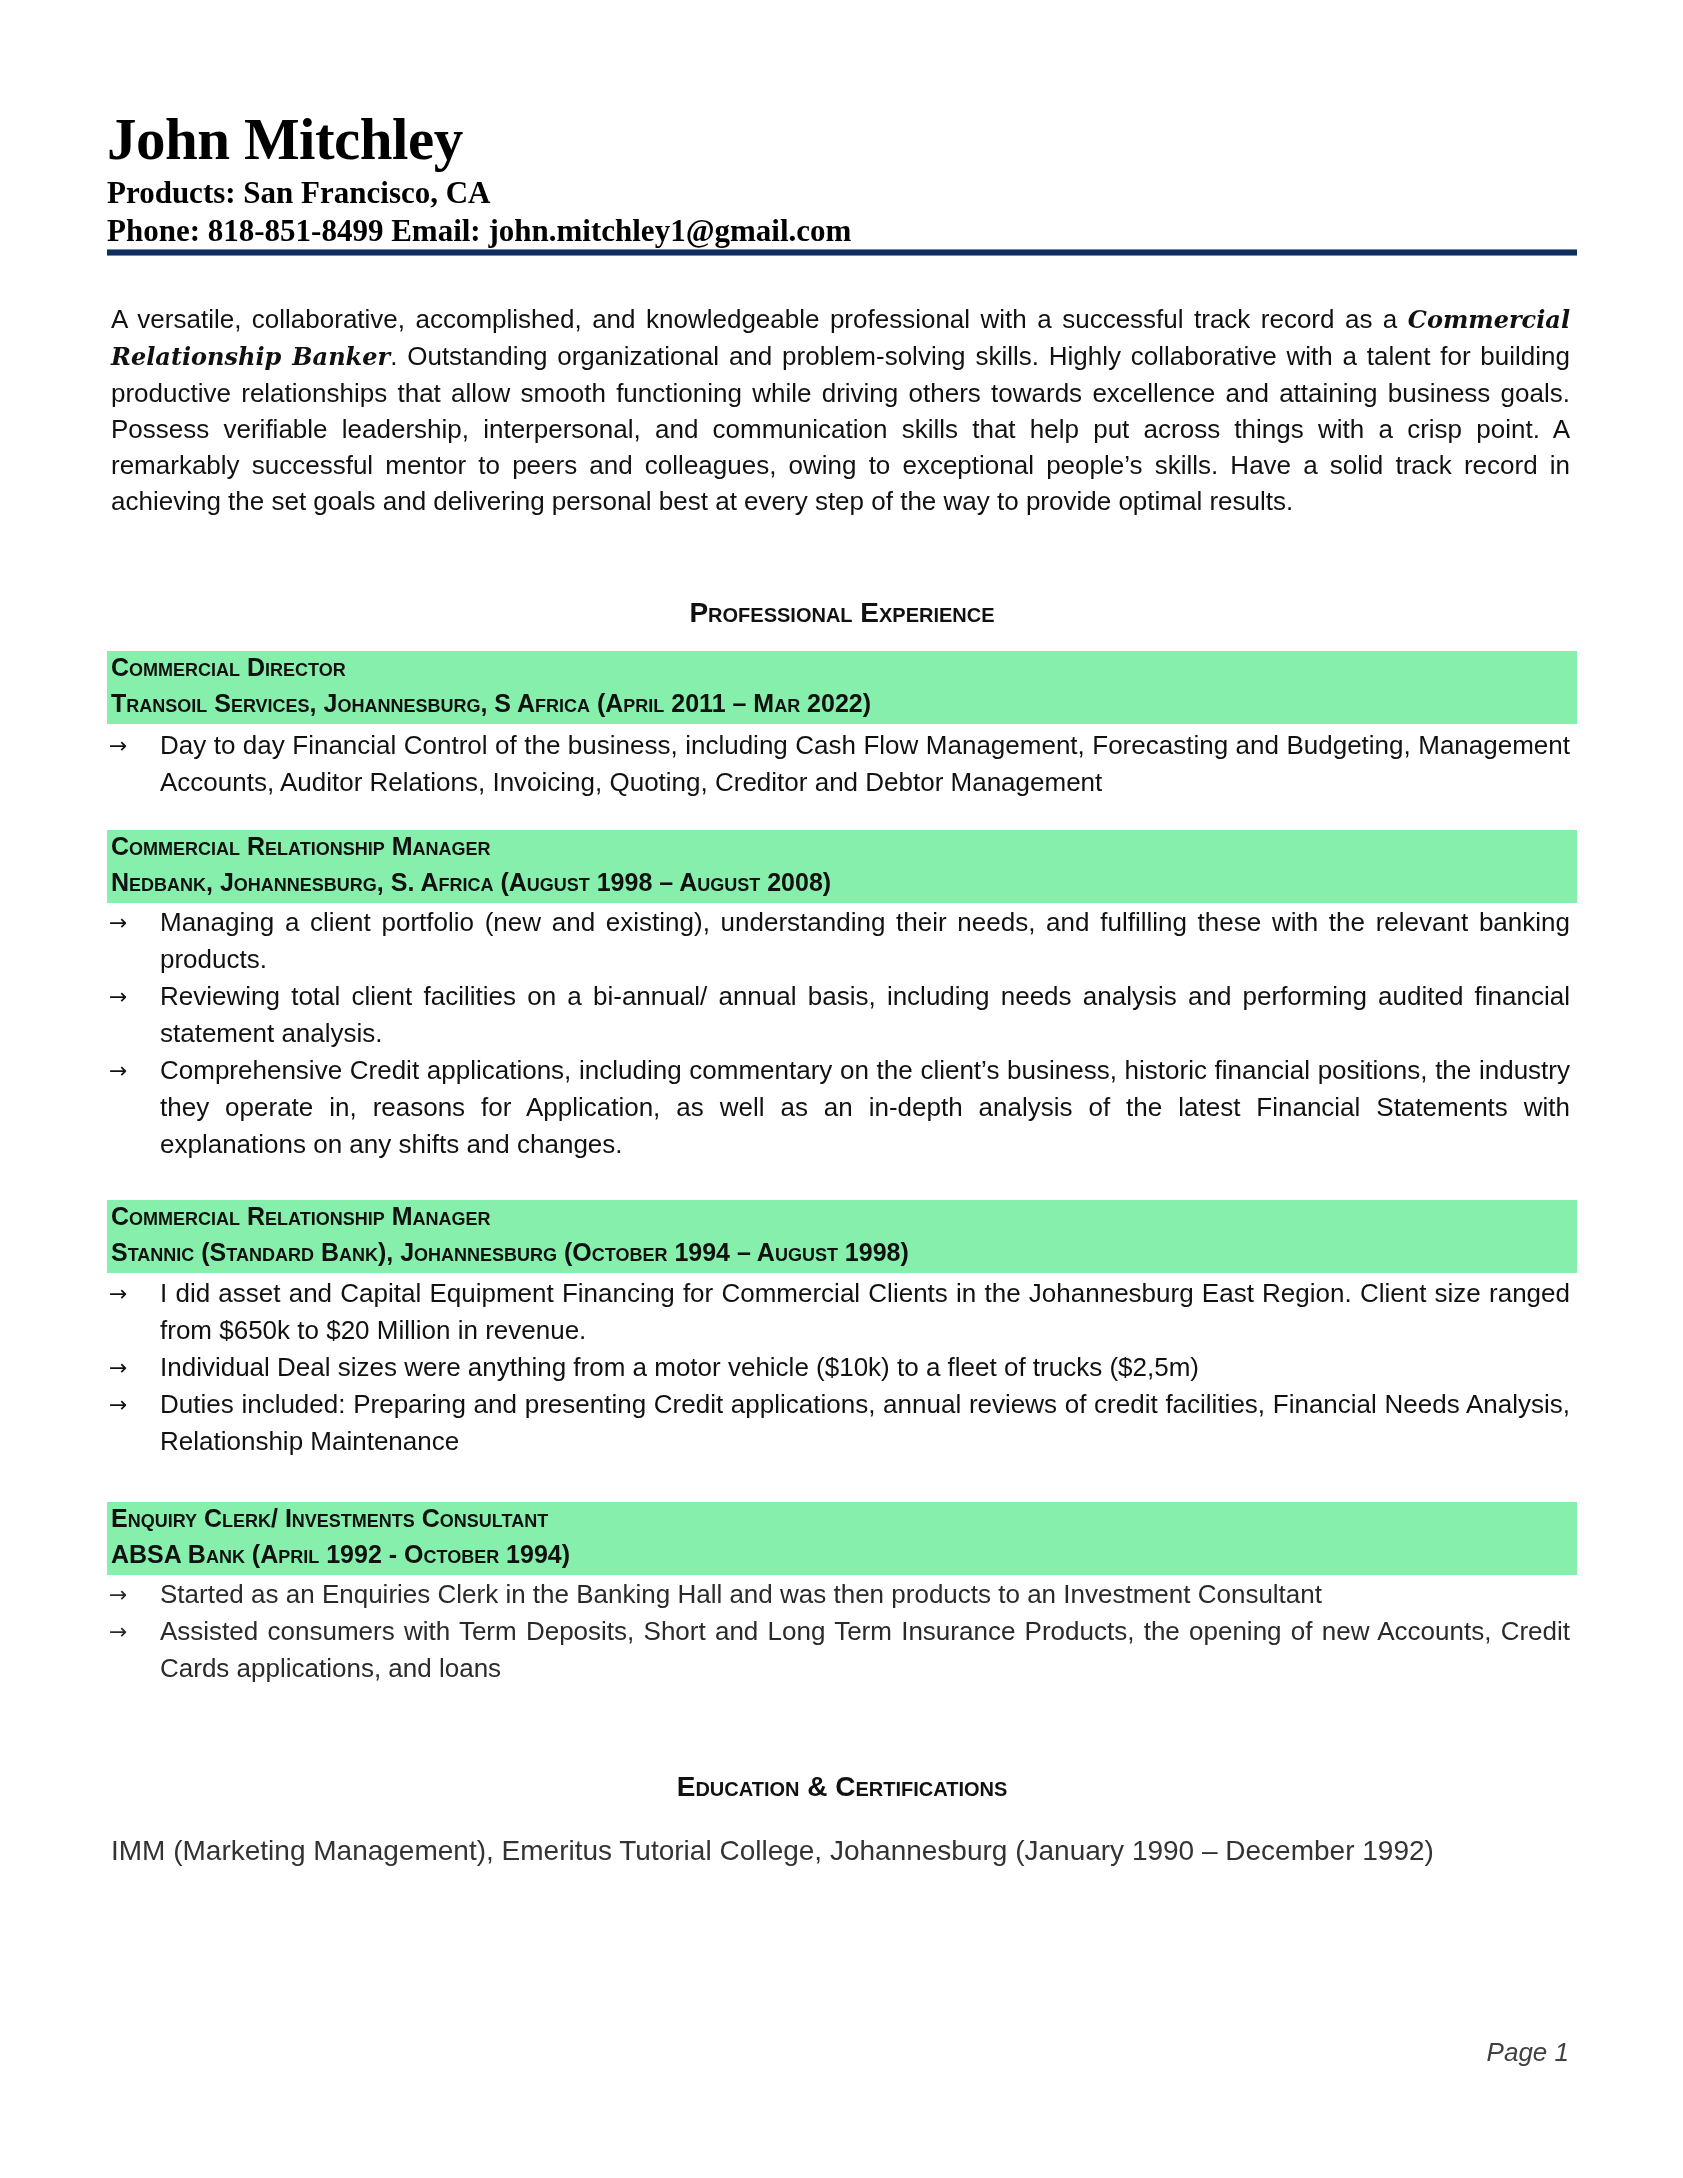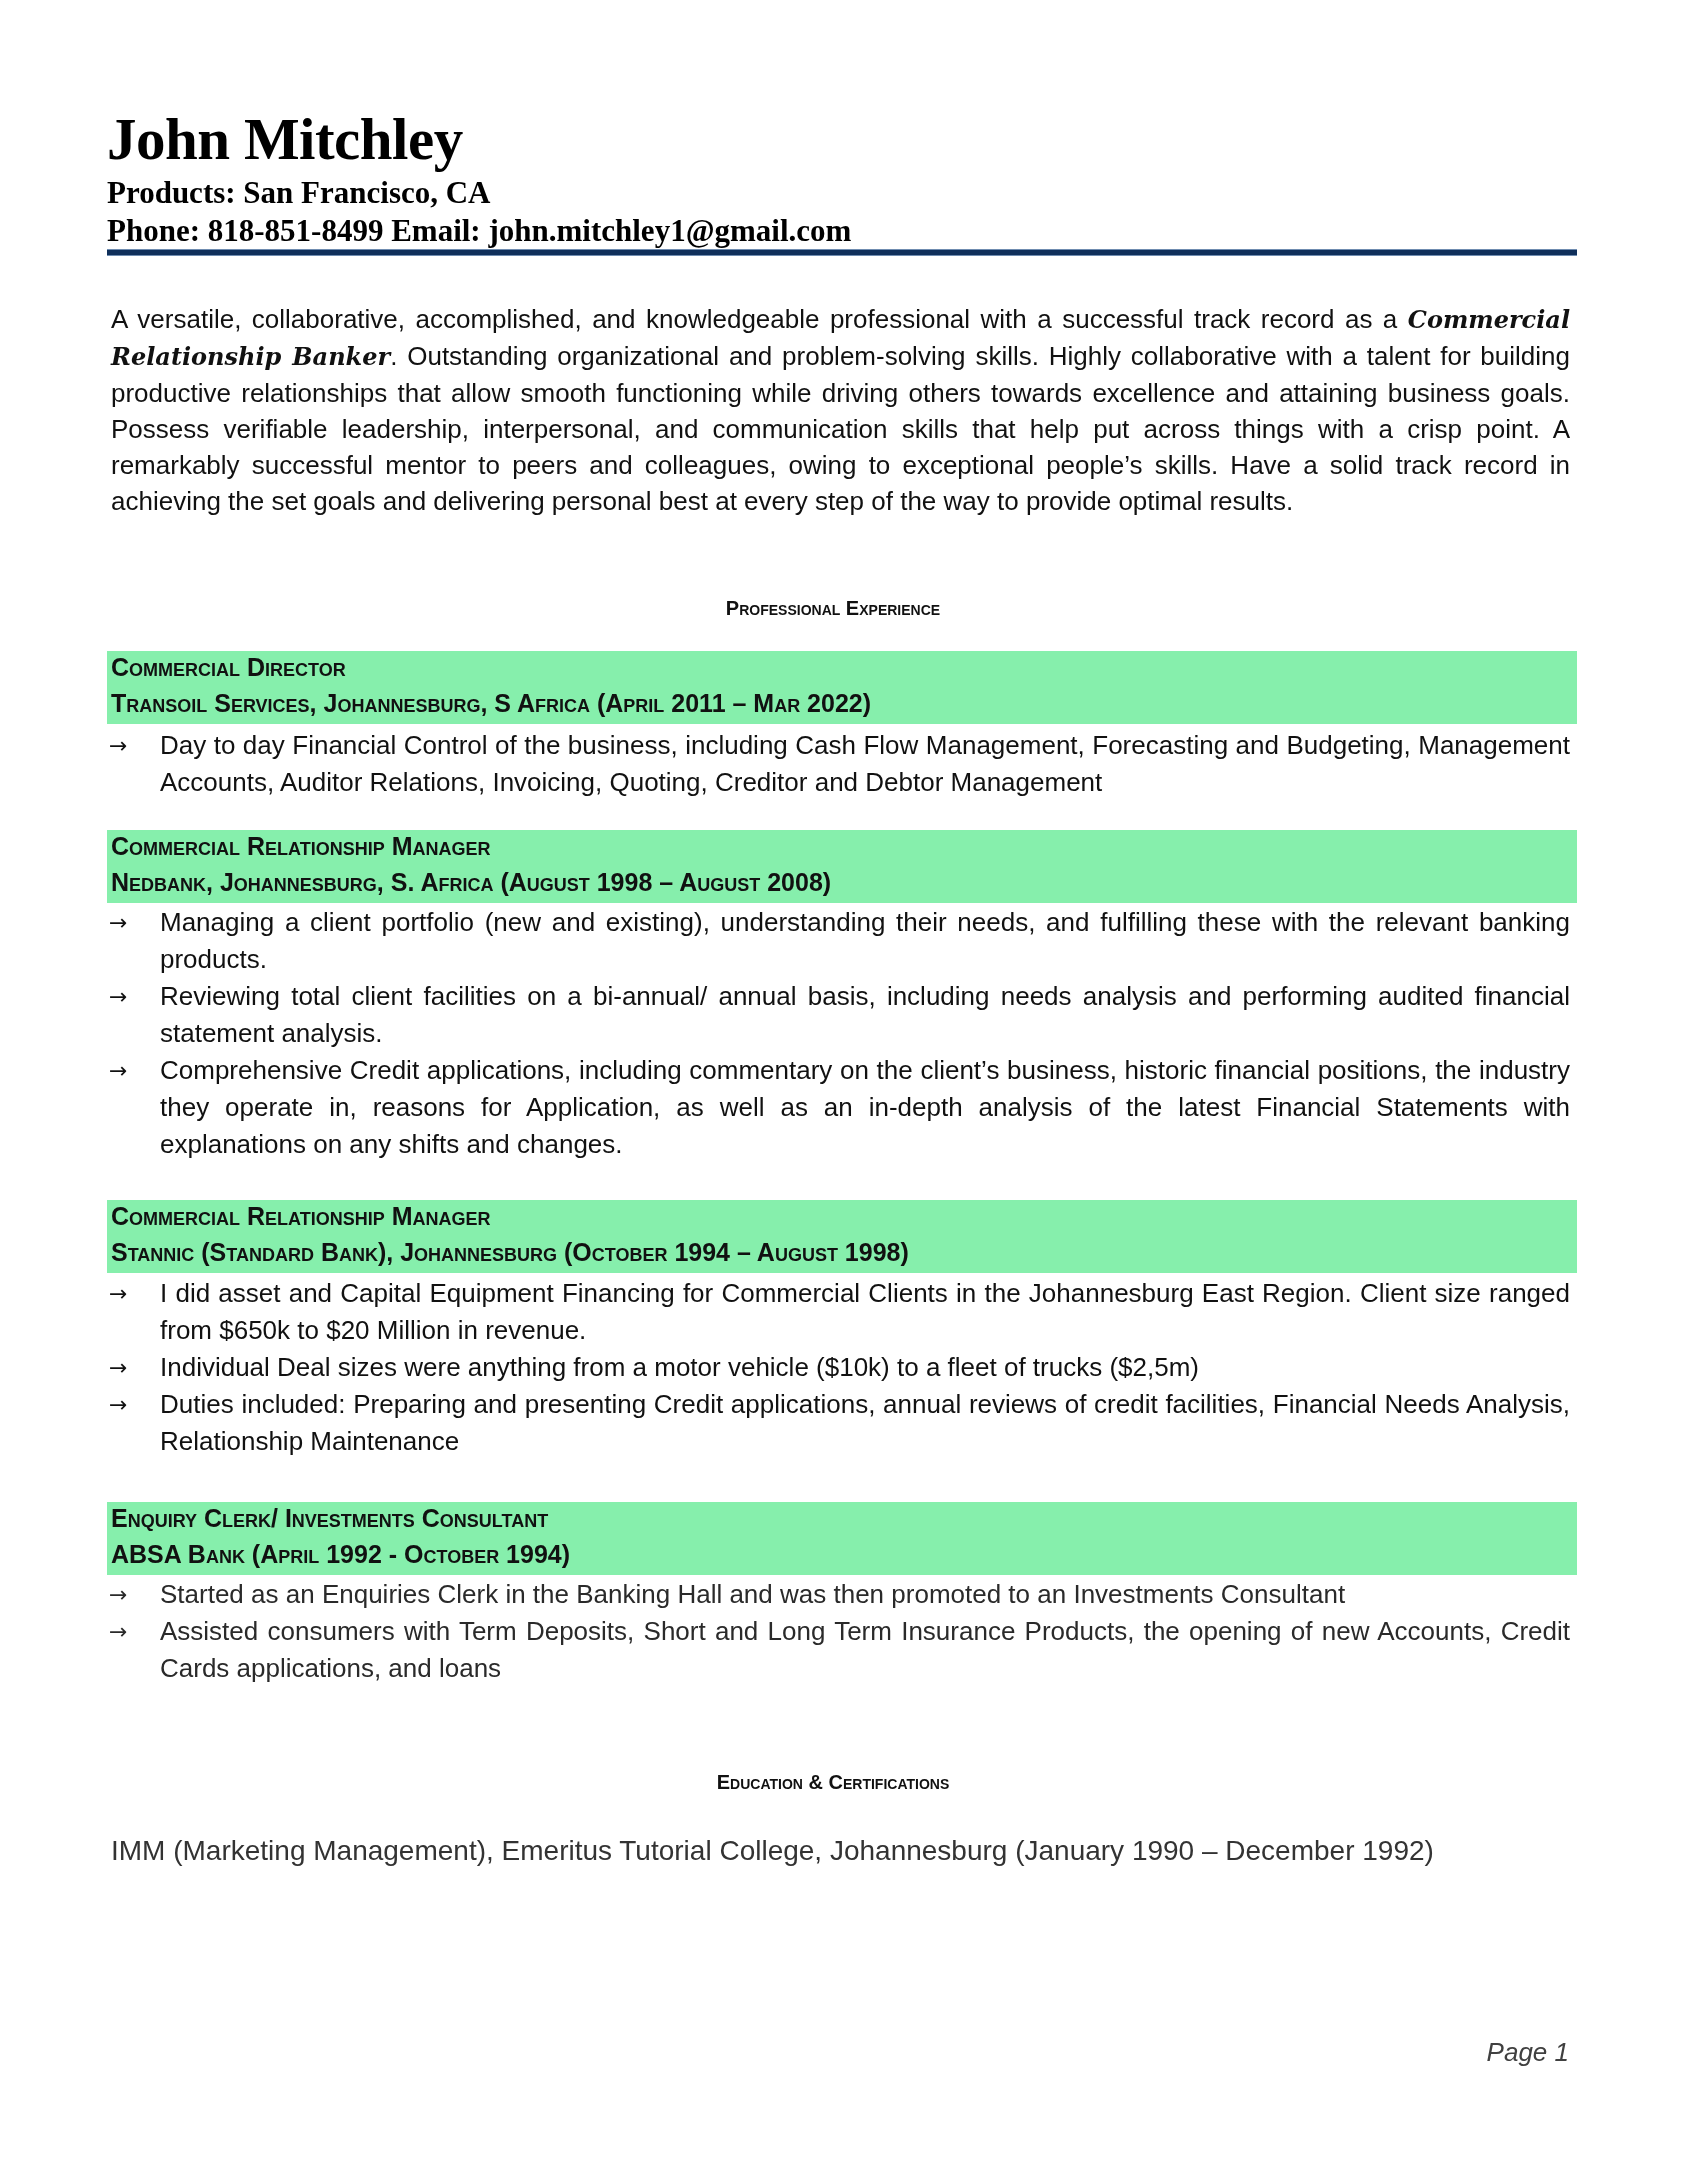--- a/index.html
+++ b/index.html
@@ -10,21 +10,21 @@
   .name { font-size: 59px; line-height: 75px; letter-spacing: -0.5px; }
   .address { font-size: 31px; line-height: 36px; margin-top: -2px; }
   .contact { font-size: 31px; line-height: 40px; }
   .rule { position: absolute; left: 107px; top: 249px; width: 1470px; height: 7px; background: #0f2f5a; border-top: 1px solid #6f8cb0; border-bottom: 1px solid #6f8cb0; box-sizing: border-box; }
 
   .sans { font-family: "Liberation Sans", "DejaVu Sans", sans-serif; }
 
   .summary { position: absolute; left: 111px; top: 301px; width: 1459px; font-size: 26px; line-height: 36px; text-align: justify; color: #111; }
   .summary .role { font-family: "DejaVu Serif", "Liberation Serif", serif; font-style: italic; font-weight: bold; font-size: 24px; }
 
-  .section-title { position: absolute; left: 98px; width: 1470px; text-align: center; font-weight: bold; font-size: 20px; font-variant: small-caps; color: #111; letter-spacing: 0px; }
+  .section-title { position: absolute; left: 107px; width: 1470px; text-align: center; font-weight: bold; font-size: 28px; font-variant: small-caps; color: #111; letter-spacing: 0px; }
 
   .job-band { position: absolute; left: 107px; width: 1470px; height: 73px; background: #86efac; }
   .job-title, .job-org { position: absolute; left: 4px; font-weight: bold; font-variant: small-caps; font-size: 25px; color: #111; white-space: nowrap; }
   .job-title { top: 2px; }
   .job-org { top: 38px; }
 
   .bullets { position: absolute; left: 107px; width: 1463px; margin: 0; padding: 0; list-style: none; }
   .bullet { position: relative; padding-left: 53px; font-size: 26px; line-height: 37px; text-align: justify; color: #111; }
   .bullet .arrow { position: absolute; left: 2px; top: 0; font-family: "DejaVu Sans", sans-serif; font-size: 22px; }
 
@@ -74,21 +74,21 @@
     <li class="bullet"><span class="arrow">→</span><span>I did asset and Capital Equipment Financing for Commercial Clients in the Johannesburg East Region. Client size ranged from $650k to $20 Million in revenue.</span></li>
     <li class="bullet"><span class="arrow">→</span><span>Individual Deal sizes were anything from a motor vehicle ($10k) to a fleet of trucks ($2,5m)</span></li>
     <li class="bullet"><span class="arrow">→</span><span>Duties included: Preparing and presenting Credit applications, annual reviews of credit facilities, Financial Needs Analysis, Relationship Maintenance</span></li>
   </ul>
 
   <div class="job-band sans" style="top:1502px;">
     <div class="job-title">Enquiry Clerk/ Investments Consultant</div>
     <div class="job-org">ABSA Bank (April 1992 - October 1994)</div>
   </div>
   <ul class="bullets sans" style="top:1576px;">
-    <li class="bullet" style="color:#2a2a2a;"><span class="arrow">→</span><span>Started as an Enquiries Clerk in the Banking Hall and was then promoted to an Investments Consultant</span></li>
+    <li class="bullet" style="color:#2a2a2a;"><span class="arrow">→</span><span>Started as an Enquiries Clerk in the Banking Hall and was then products to an Investment Consultant</span></li>
     <li class="bullet" style="color:#2a2a2a;"><span class="arrow">→</span><span>Assisted consumers with Term Deposits, Short and Long Term Insurance Products, the opening of new Accounts, Credit Cards applications, and loans</span></li>
   </ul>
 
   <div class="section-title sans" style="top:1759px;margin-top:12px;">Education &amp; Certifications</div>
 
   <div class="edu-line sans" style="top:1834px;">IMM (Marketing Management), Emeritus Tutorial College, Johannesburg (January 1990 – December 1992)</div>
 
   <div class="footer sans">Page 1</div>
 
 </div>

